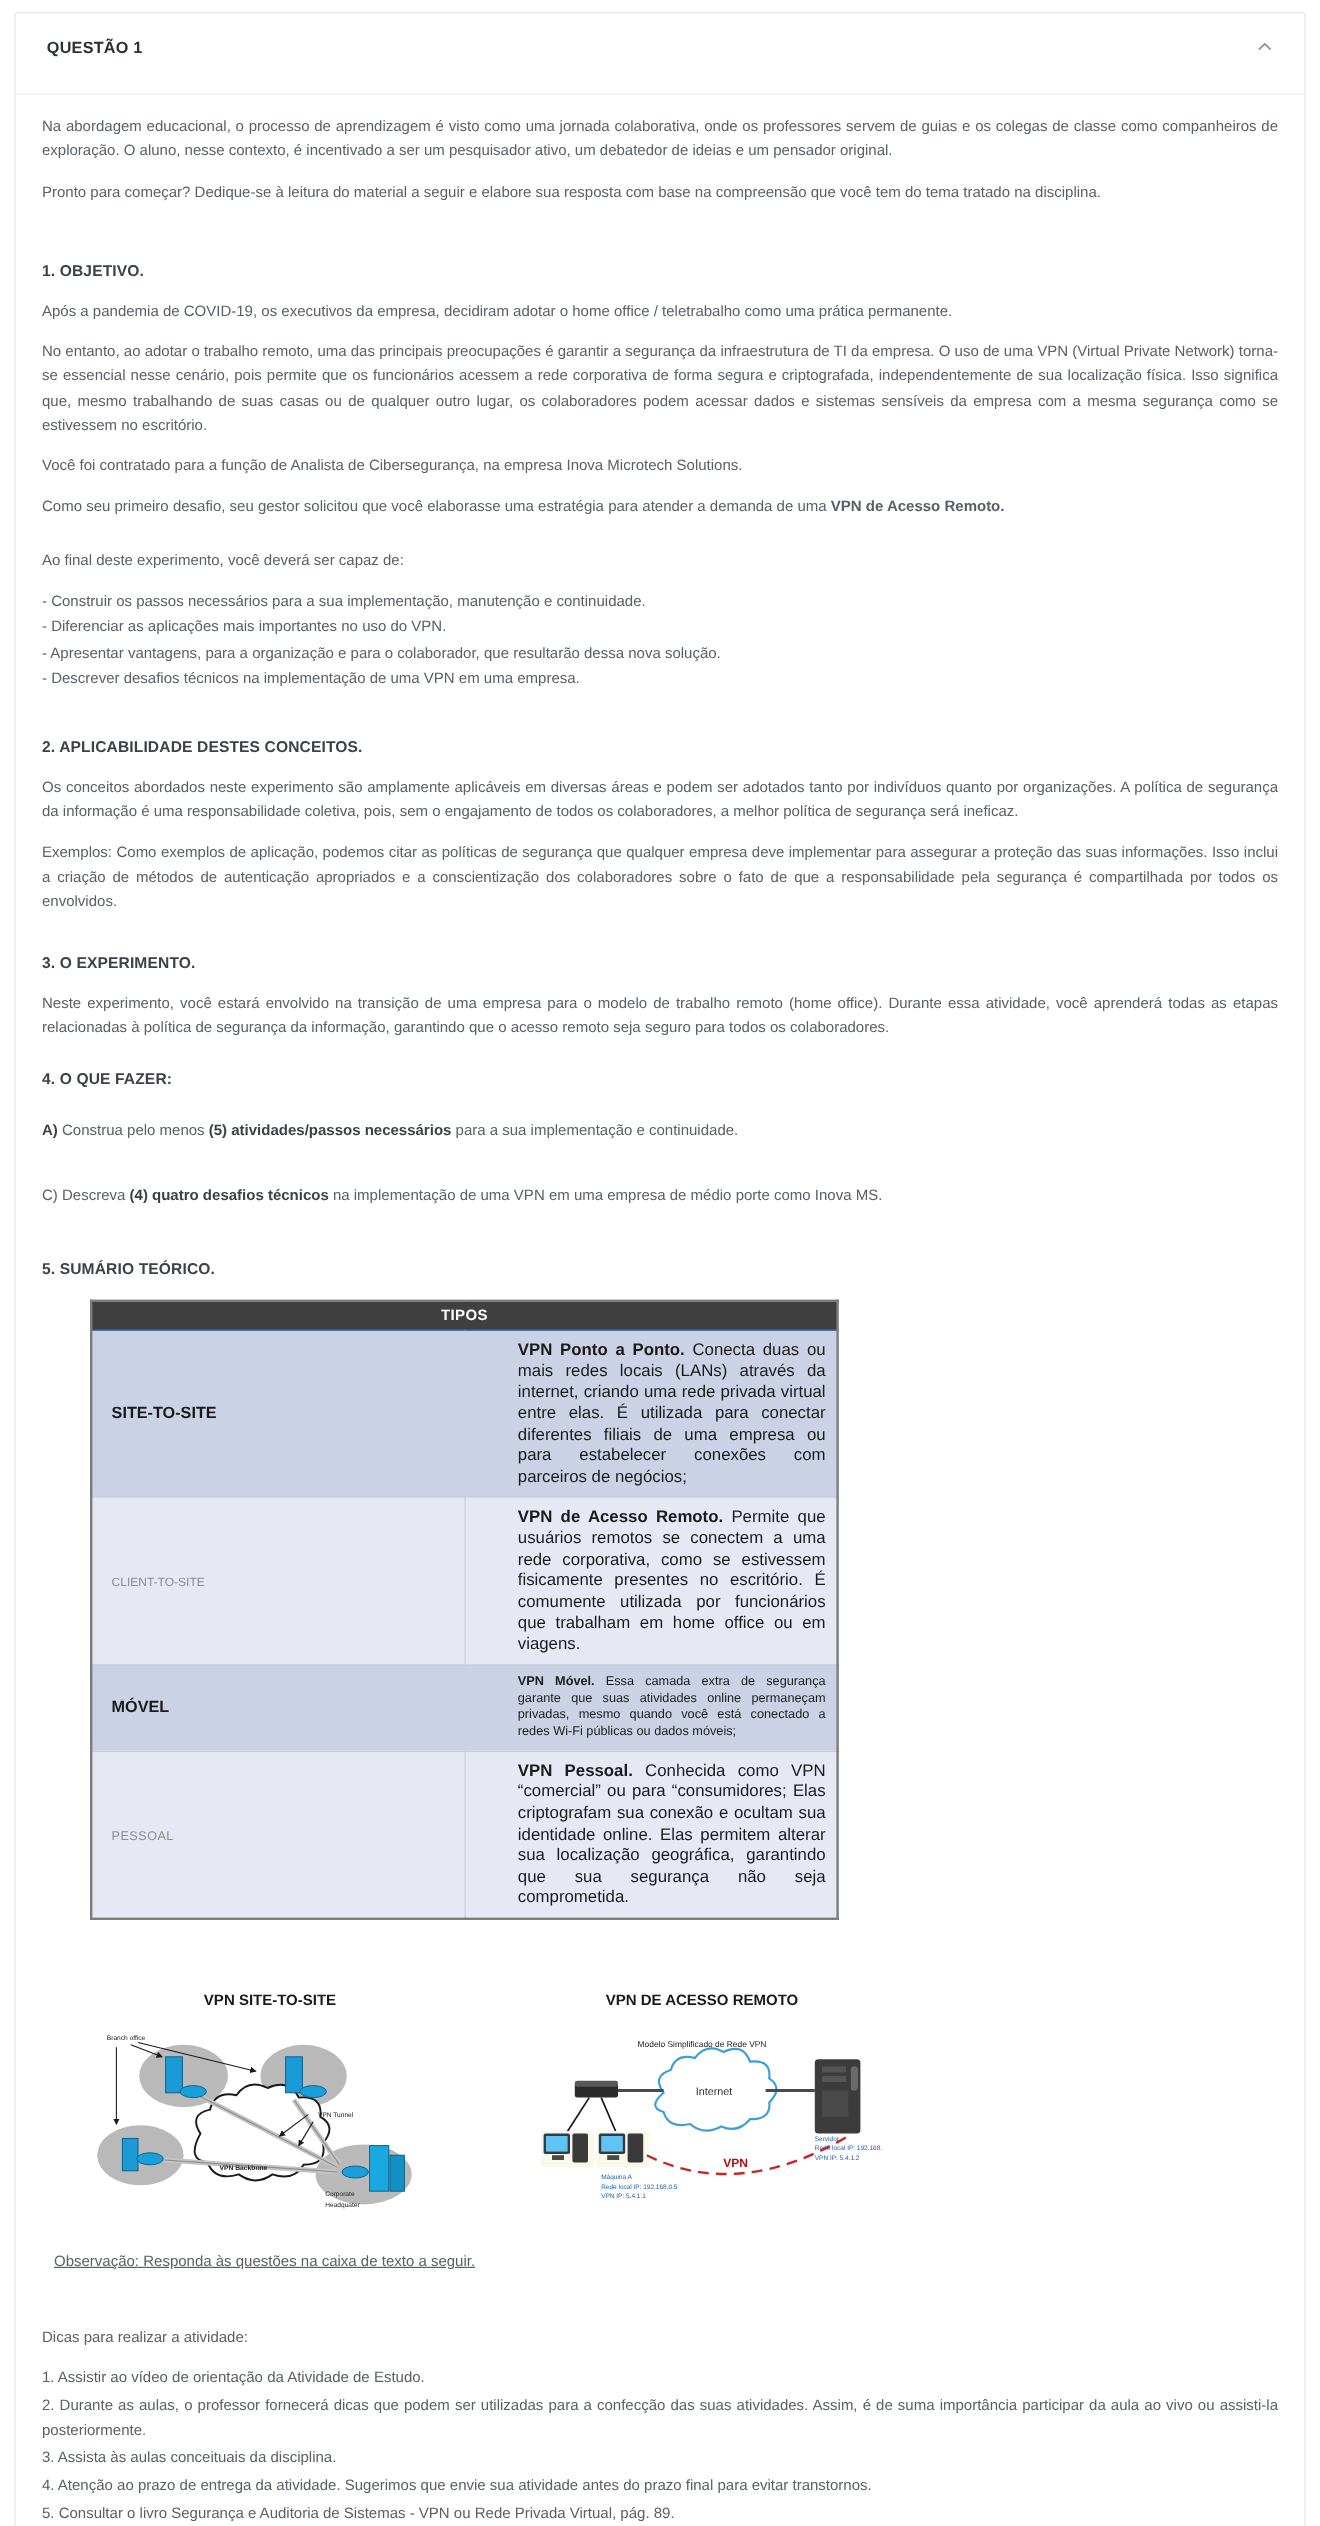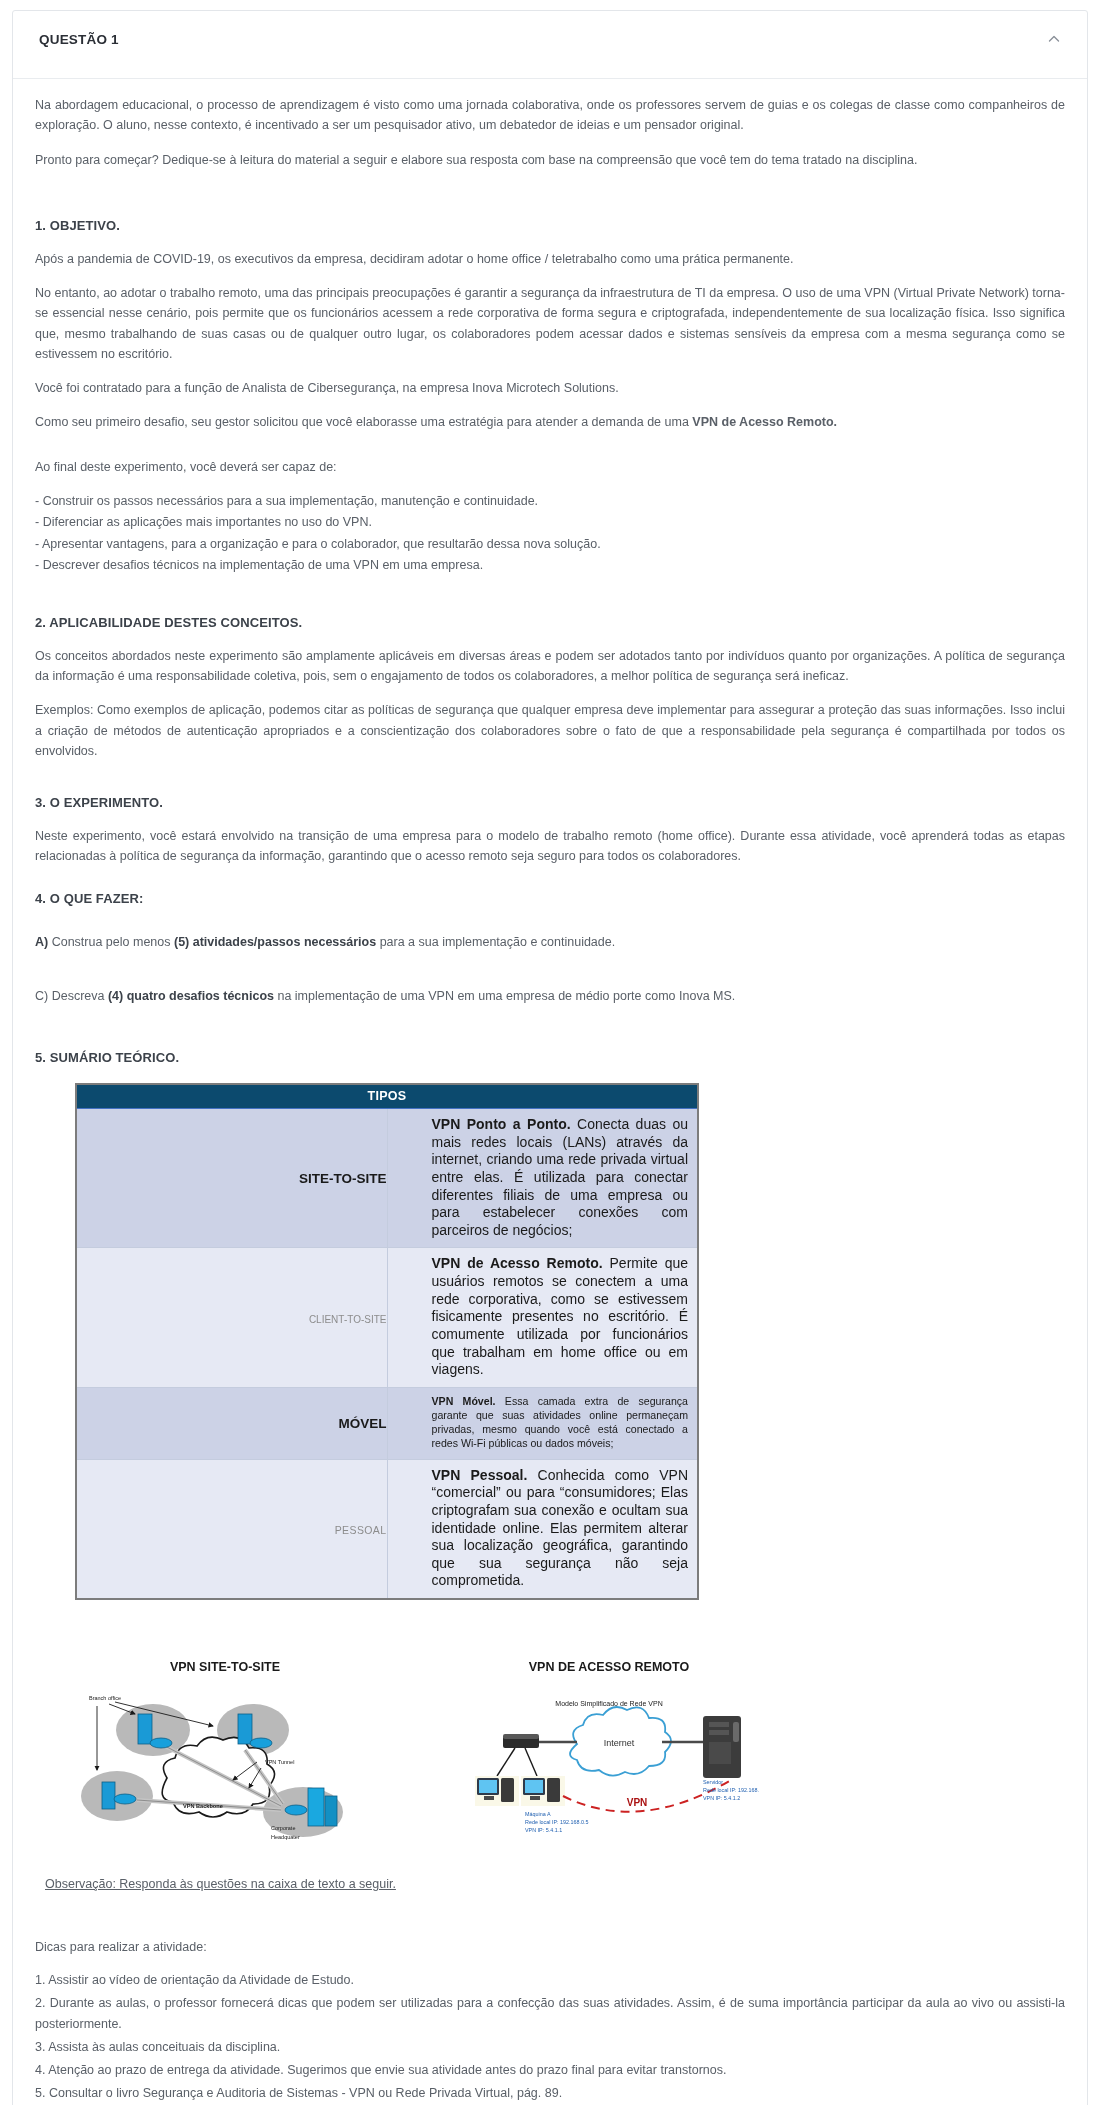--- a/index.html
+++ b/index.html
@@ -106,38 +106,38 @@
     margin: 18px 0 0 40px;
   }
   table.tipos {
     border-collapse: collapse;
     width: 624px;
     table-layout: fixed;
     border: 2px solid #7c7c7c;
     font-family: "Liberation Sans", sans-serif;
   }
   table.tipos th.tipos-head {
-    background: #0c4a6e;
+    background: #404040;
     color: #ffffff;
     font-size: 12.5px;
     font-weight: bold;
     text-align: center;
     padding: 4px 0 5px 0;
     letter-spacing: 0.3px;
     border: 1px solid #4472c4;
   }
   table.tipos td {
     vertical-align: middle;
     border: 1px solid #c4ccde;
     padding: 7px 9px 8px 11px;
   }
   table.tipos td.label {
     width: 105px;
-    text-align: right;
-    padding: 6px 0;
+    text-align: left;
+    padding: 6px 16px;
     vertical-align: middle;
   }
   .row-a td { background: #ccd2e6; }
   .row-b td { background: #e6e9f4; }
 
   .lbl-strong {
     font-size: 13.5px;
     font-weight: bold;
     color: #1a1a1a;
     line-height: 1.28;
@@ -166,21 +166,21 @@
   .desc.small {
     font-size: 10.6px;
     line-height: 1.32;
   }
   .desc b { font-weight: bold; }
 
   
   .diagrams {
     margin: 60px 0 0 0;
     display: flex;
-    gap: 84px;
+    gap: 60px;
     padding-left: 40px;
     align-items: flex-end;
   }
   .diagram-col { width: 300px; }
   .diagram-caption {
     text-align: center;
     font-size: 12.5px;
     font-weight: bold;
     color: #1a1a1a;
     margin-bottom: 14px;

